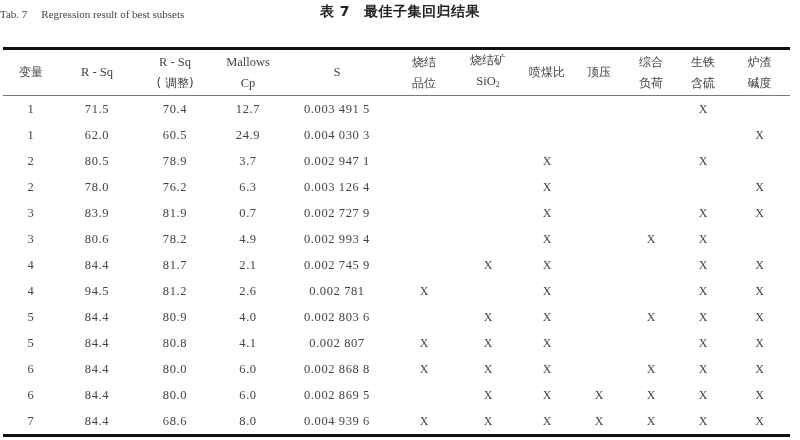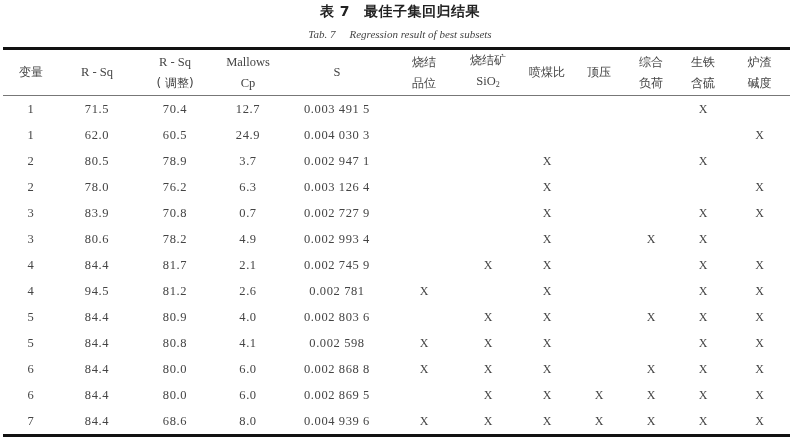--- a/index.html
+++ b/index.html
@@ -1,22 +1,22 @@
 <!DOCTYPE html>
 <html><head>
 <meta charset="utf-8">
 <style>
   html, body { margin: 0; padding: 0; background: #ffffff; }
   body { width: 800px; height: 440px; position: relative; overflow: hidden;
          font-family: "Liberation Serif", "DejaVu Serif", serif; color: #333; }
   .title-cn { position: absolute; top: 3px; left: 0; width: 800px; text-align: center;
               font-family: "DejaVu Sans", sans-serif; font-weight: bold; font-size: 14px; color: #222; letter-spacing: 0.5px; }
   .title-cn .num { margin-right: 14px; text-align: right; }
-  .title-en { position: absolute; top: 28px; left: 0; width: 800px; text-align: center;
-              font-size: 11px; color: #444; font-style: italic; }
+  .title-en { position: absolute; top: 8px; left: 0; width: 800px; text-align: left;
+              font-size: 11px; color: #444; }
   .title-en .num { margin-right: 14px; }
   .tbl-wrap { position: absolute; left: 3px; top: 47px; width: 787px; }
   table { border-collapse: collapse; width: 787px; table-layout: fixed; }
   thead tr { border-top: 3px solid #111; border-bottom: 1px solid #777; }
   tbody tr:last-child { border-bottom: 3px solid #111; }
   th { font-weight: normal; font-size: 12.5px; color: #444; height: 44px; padding: 0;
        text-align: center; vertical-align: middle; line-height: 21px; }
   th .cn { font-family: "DejaVu Sans", sans-serif; font-size: 12px; }
   td { font-size: 12.5px; color: #444; text-align: center; height: 26px; padding: 0;
        vertical-align: middle; letter-spacing: 0.6px; }
@@ -118,21 +118,21 @@
           <td class="x"></td>
           <td class="x">X</td>
           <td class="x"></td>
           <td class="x"></td>
           <td class="x"></td>
           <td class="x">X</td>
         </tr>
         <tr>
           <td>3</td>
           <td>83.9</td>
-          <td>70.8</td>
+          <td>81.9</td>
           <td>0.7</td>
           <td>0.002 727 9</td>
           <td class="x"></td>
           <td class="x"></td>
           <td class="x">X</td>
           <td class="x"></td>
           <td class="x"></td>
           <td class="x">X</td>
           <td class="x">X</td>
         </tr>
@@ -190,21 +190,21 @@
           <td class="x"></td>
           <td class="x">X</td>
           <td class="x">X</td>
           <td class="x">X</td>
         </tr>
         <tr>
           <td>5</td>
           <td>84.4</td>
           <td>80.8</td>
           <td>4.1</td>
-          <td>0.002 598</td>
+          <td>0.002 807</td>
           <td class="x">X</td>
           <td class="x">X</td>
           <td class="x">X</td>
           <td class="x"></td>
           <td class="x"></td>
           <td class="x">X</td>
           <td class="x">X</td>
         </tr>
         <tr>
           <td>6</td>

